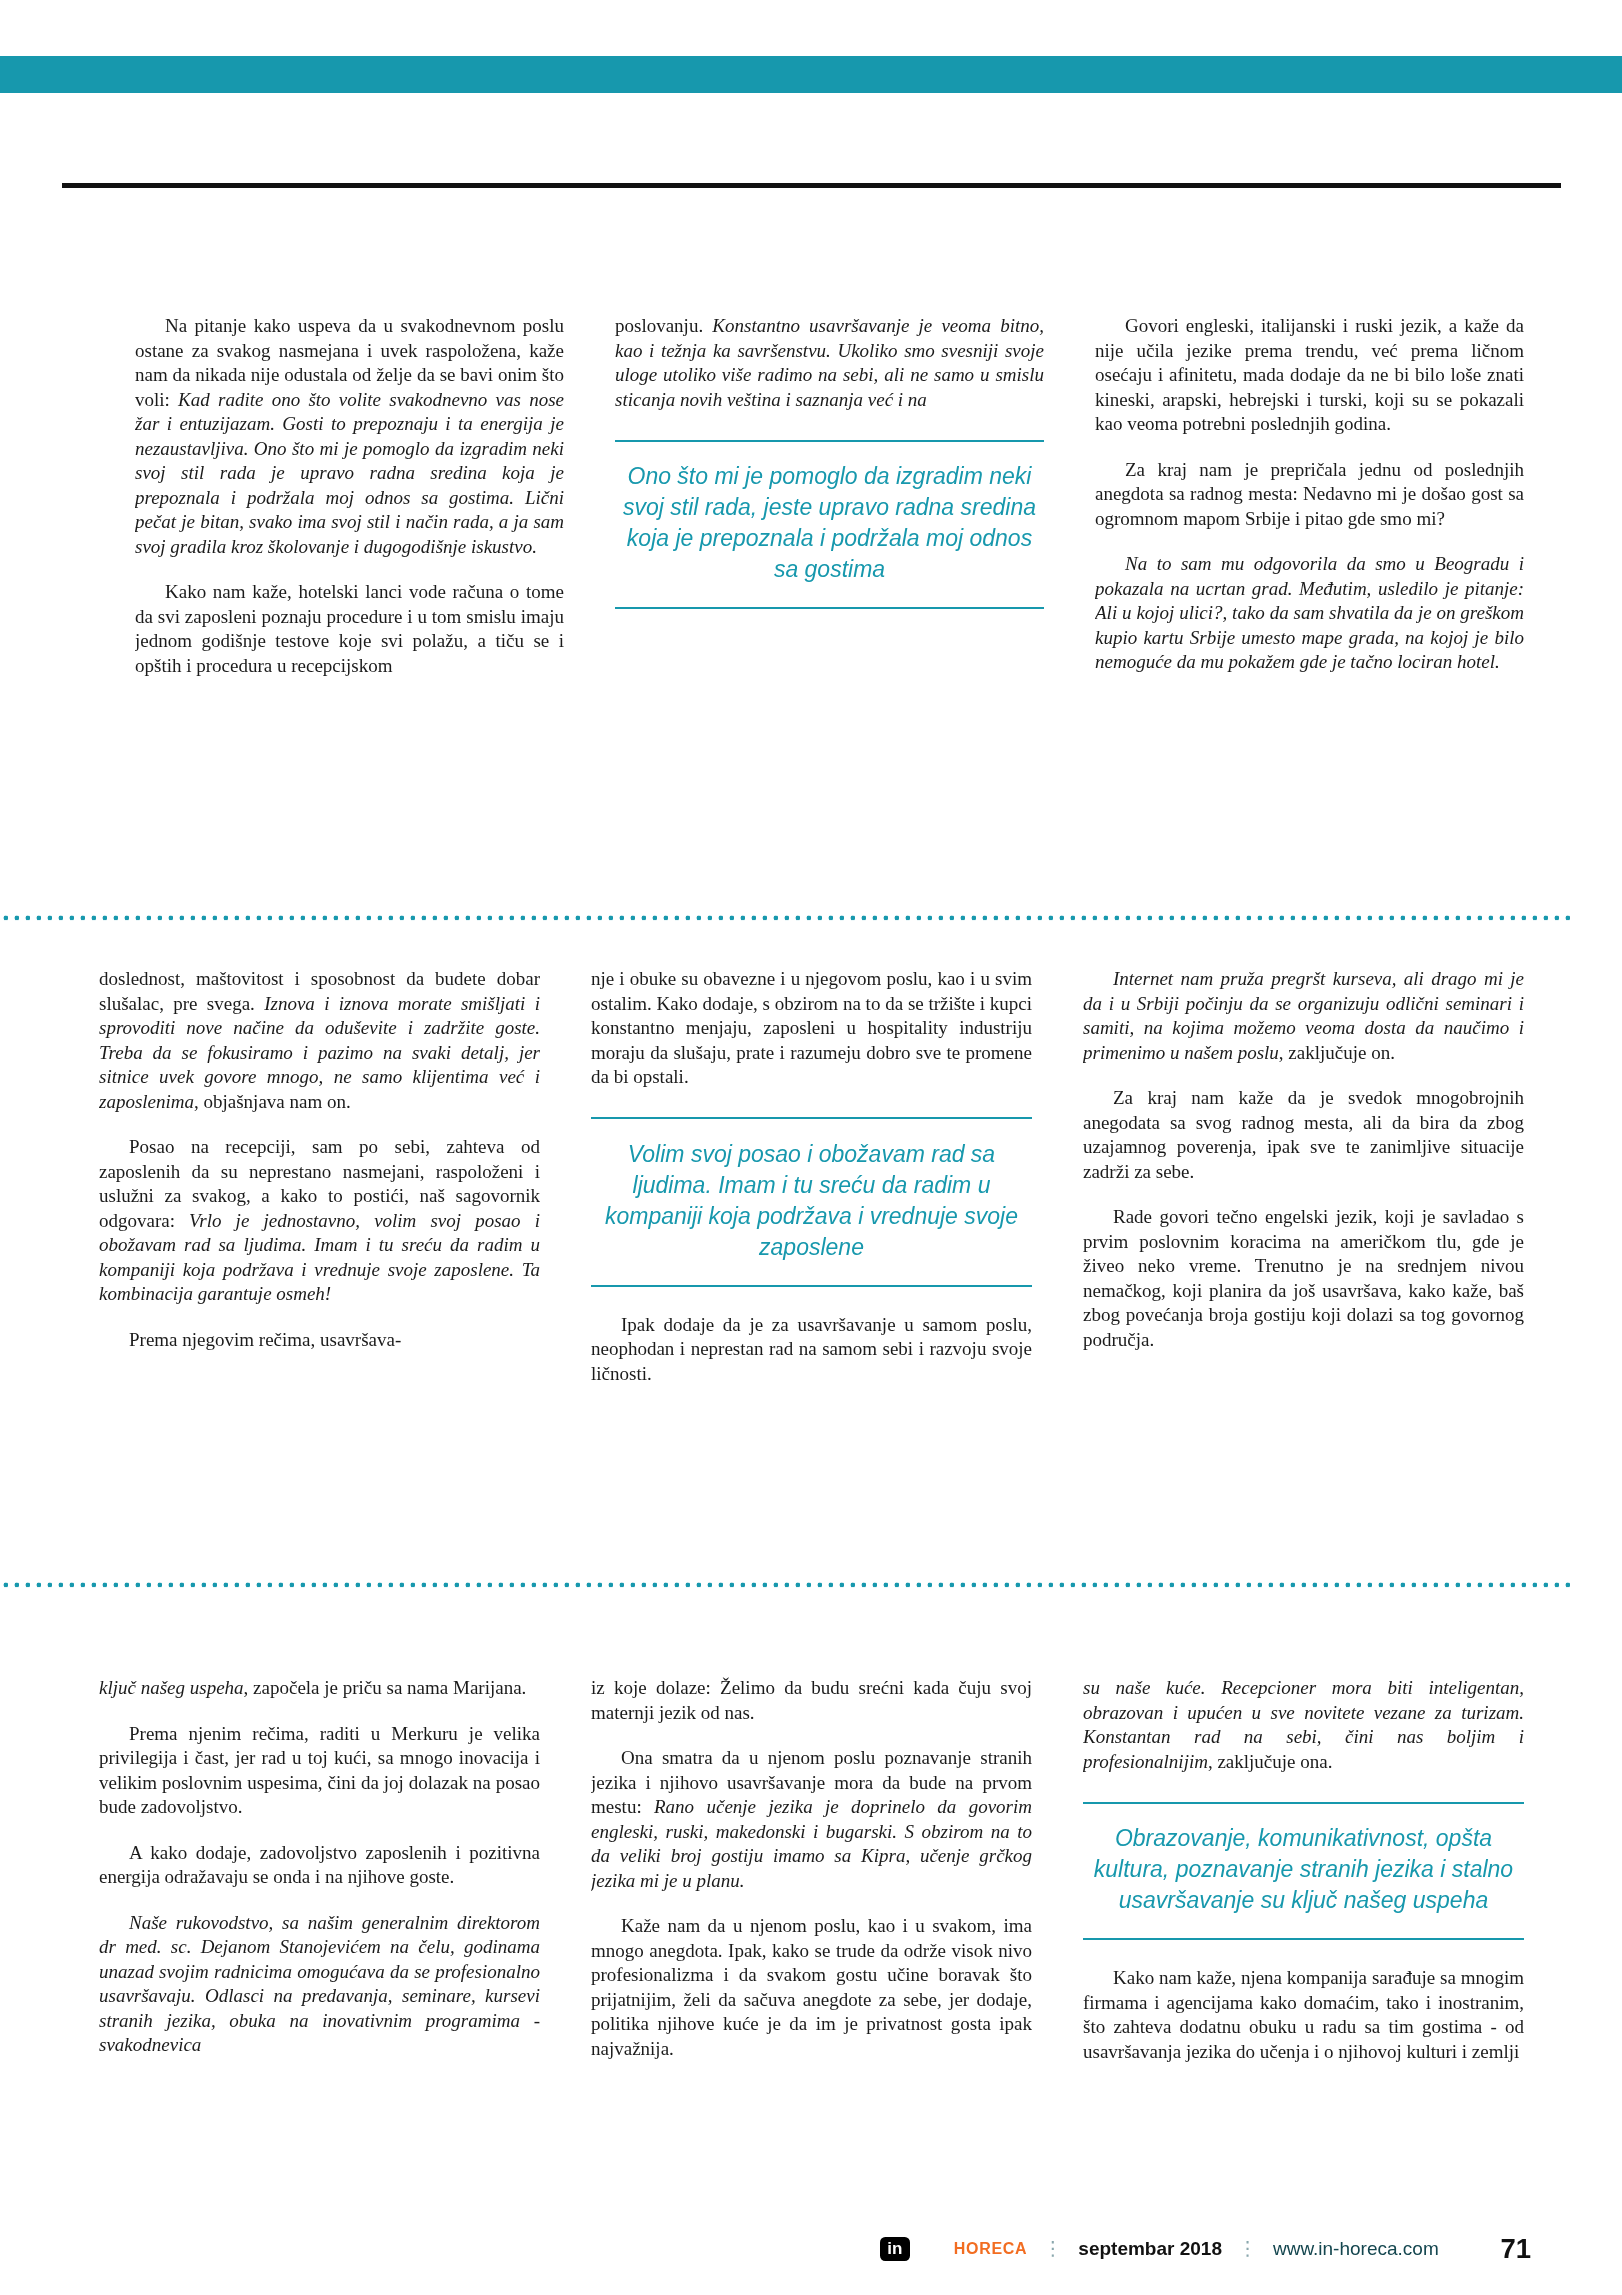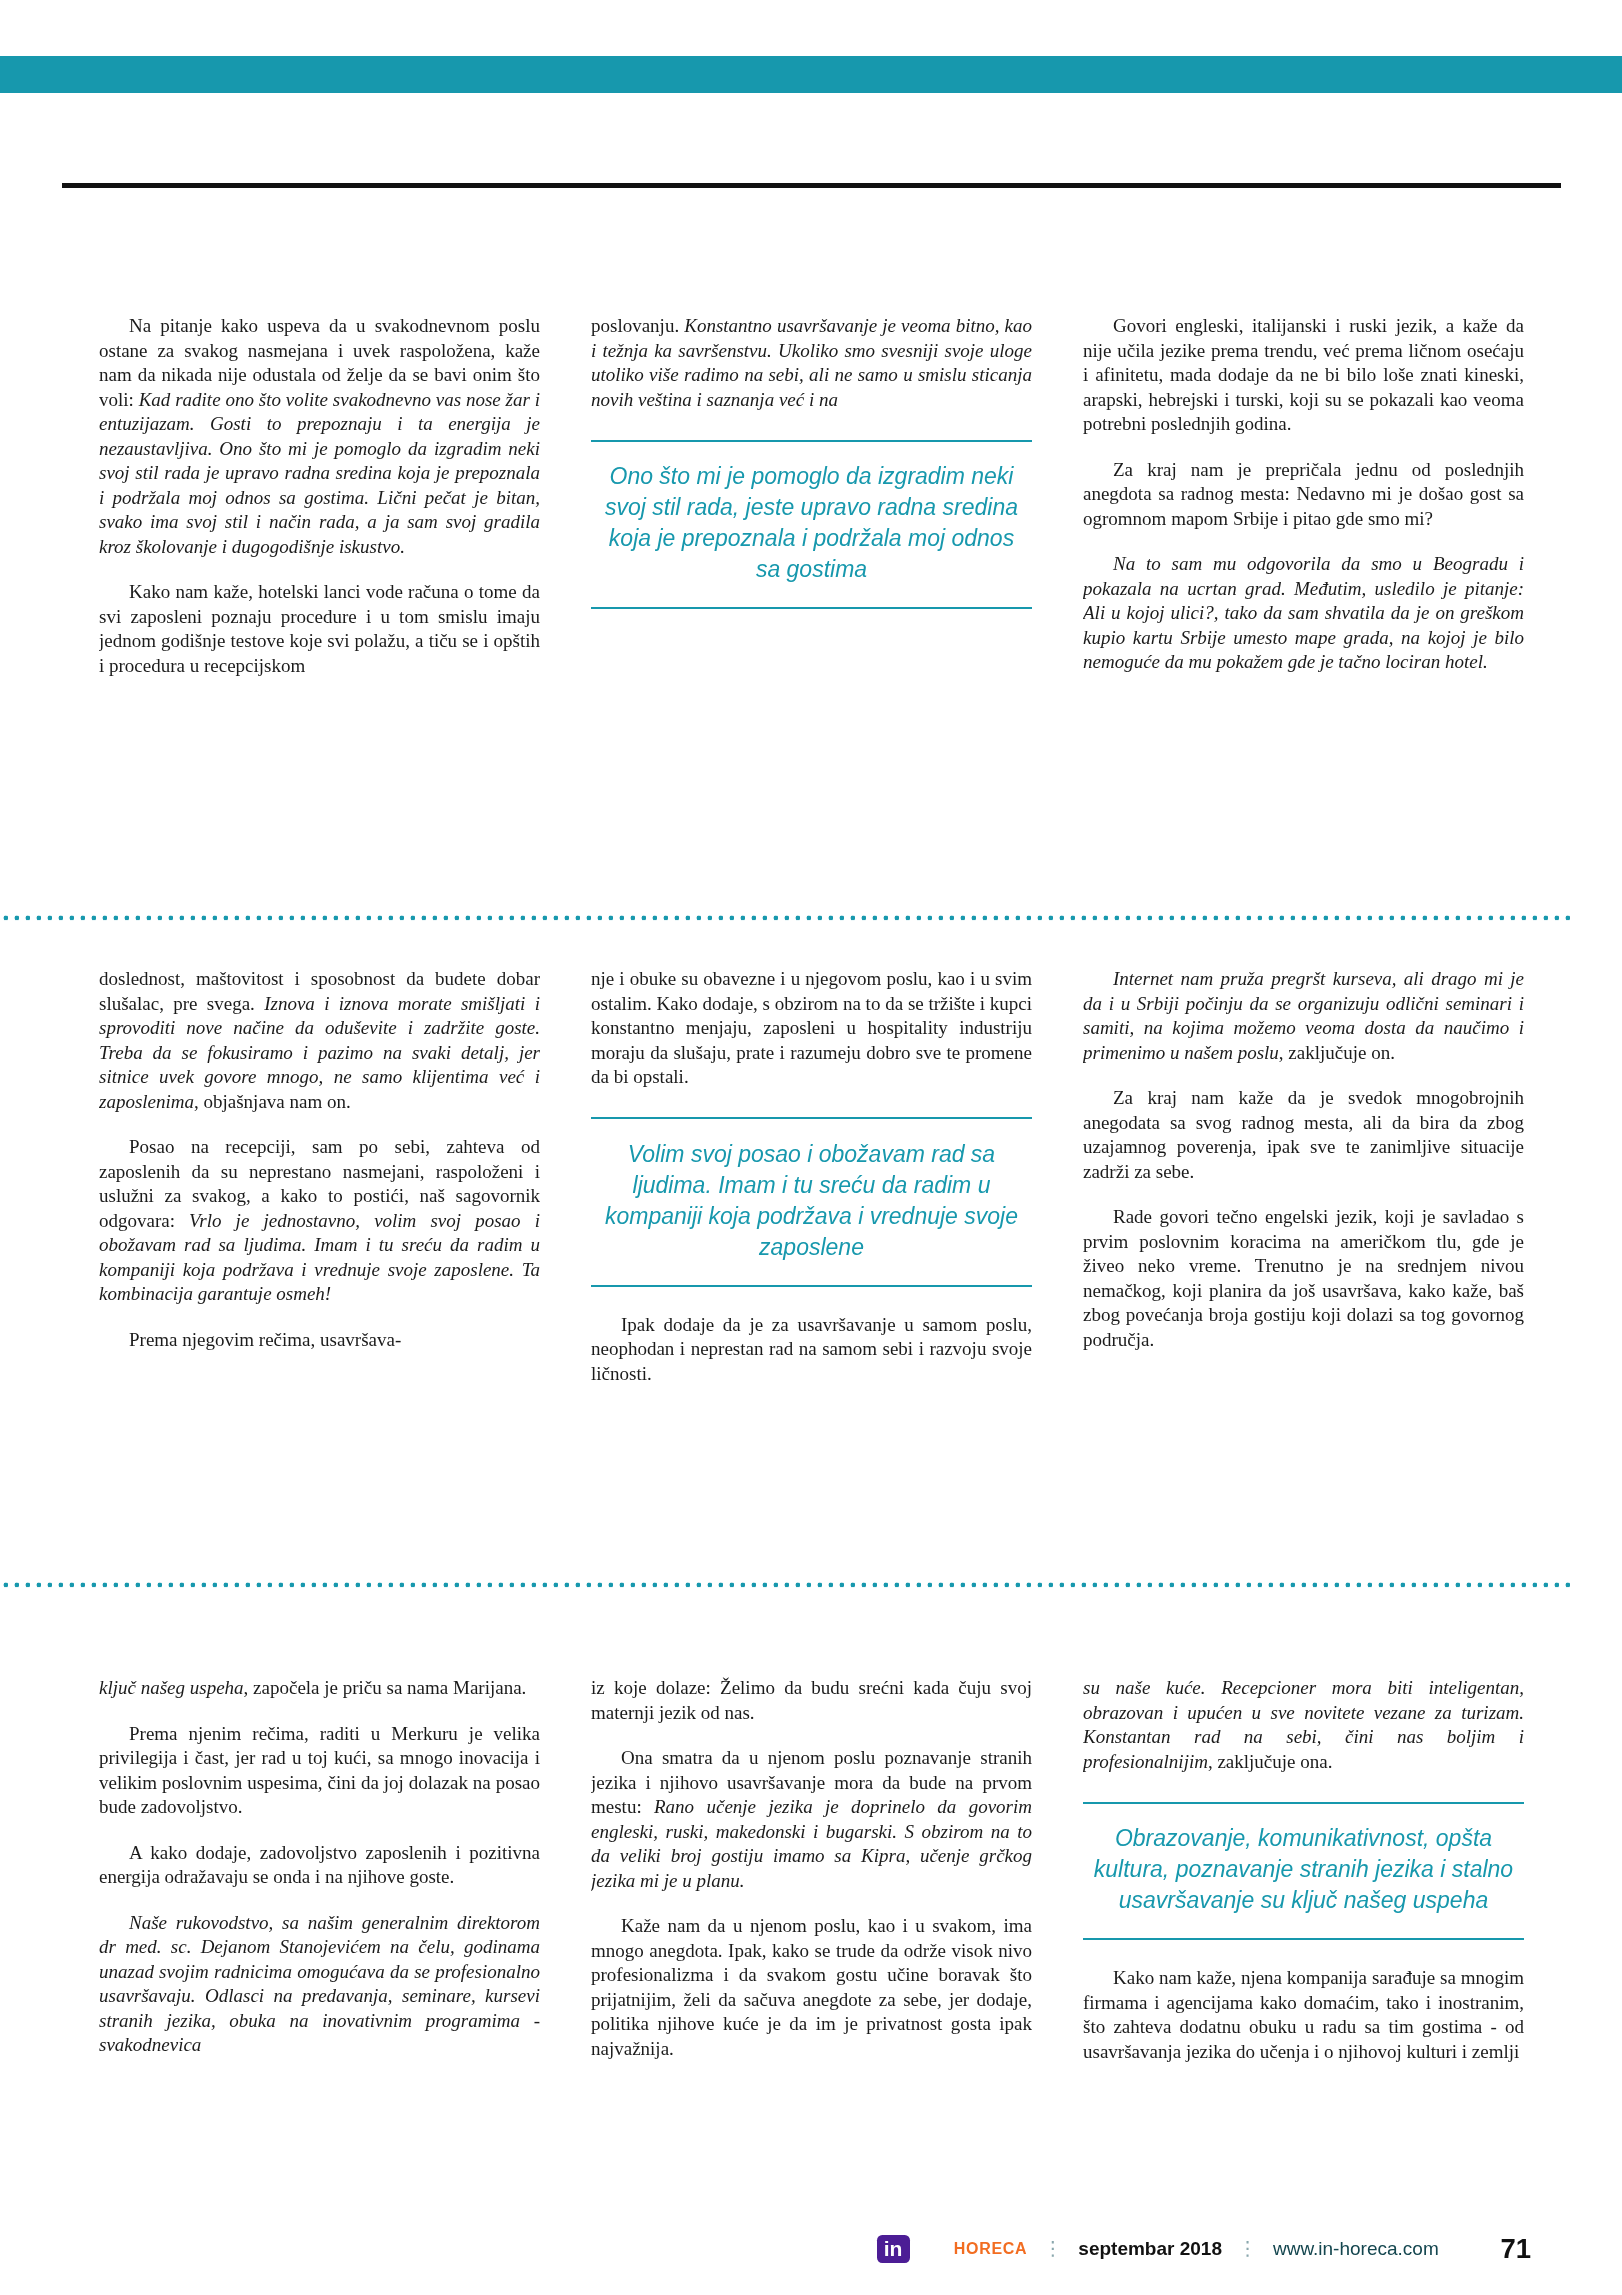--- a/index.html
+++ b/index.html
@@ -20,21 +20,21 @@
     position: absolute; top: 183px; left: 62px; right: 62px;
     height: 4.6px; background: #111111;
   }
   .sec {
     position: absolute; left: 99px; right: 99px;
     display: grid;
     grid-template-columns: 1fr 1fr 1fr;
     column-gap: 51px;
     overflow: hidden;
   }
-  .sec1 { top: 314px;  height: 579px; }
+  .sec1 { top: 314px;  height: 579px; margin-left: 36px; }
   .sec2 { top: 967px; height: 592px; }
   .sec3 { top: 1652px; height: 576px; margin-top: 24px; }
   .col { overflow: hidden; }
   .para {
     font-size: 19px;
     line-height: 24.5px;
     text-align: justify;
     margin: 0 0 21px 0;
   }
   .para.indent { text-indent: 30px; }
@@ -60,22 +60,22 @@
   .d1 { top: 915px; }
   .d2 { top: 1582px; }
   .footer {
     position: absolute; top: 2224px; left: 98px; right: 92px; height: 50px;
     display: flex; align-items: center; justify-content: flex-end;
     gap: 15.7px;
     font-family: "Liberation Sans", sans-serif;
   }
   .logo { display: flex; align-items: center; gap: 5.2px; }
   .logo-in {
-    background: #4c1d95; color: #ffffff;
-    font-weight: bold; font-size: 21px;
+    background: #000000; color: #ffffff;
+    font-weight: bold; font-size: 17px;
     border-radius: 5.2px; padding: 3.3px 7.2px 4.6px 7.2px;
     line-height: 1;
   }
   .logo-horeca {
     color: #f26d21; font-weight: bold; font-size: 16px;
     letter-spacing: 0.7px; line-height: 1; margin-left: 39px;
   }
   .fsep { color: #8aa7ad; font-size: 19.6px; line-height: 1; }
   .issue { font-weight: bold; font-size: 19px; color: #111; text-align: center; }
   .website { font-size: 19px; color: #14464f; text-decoration: none; }

